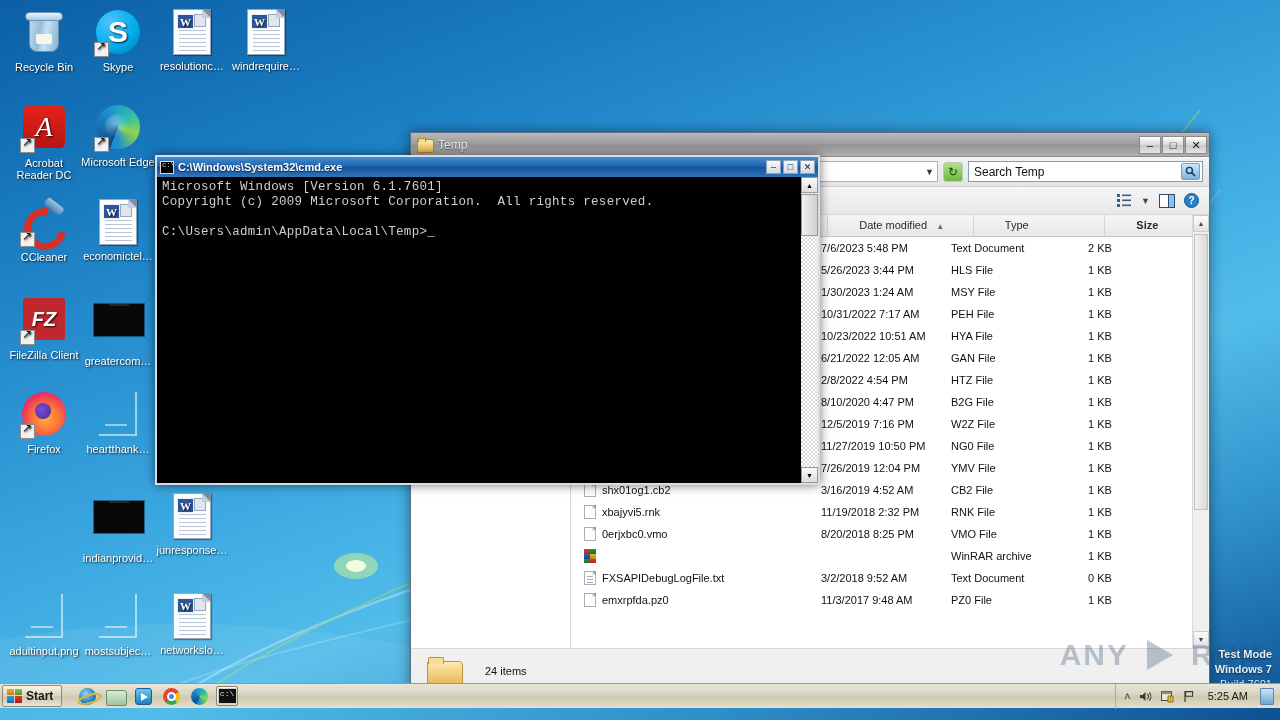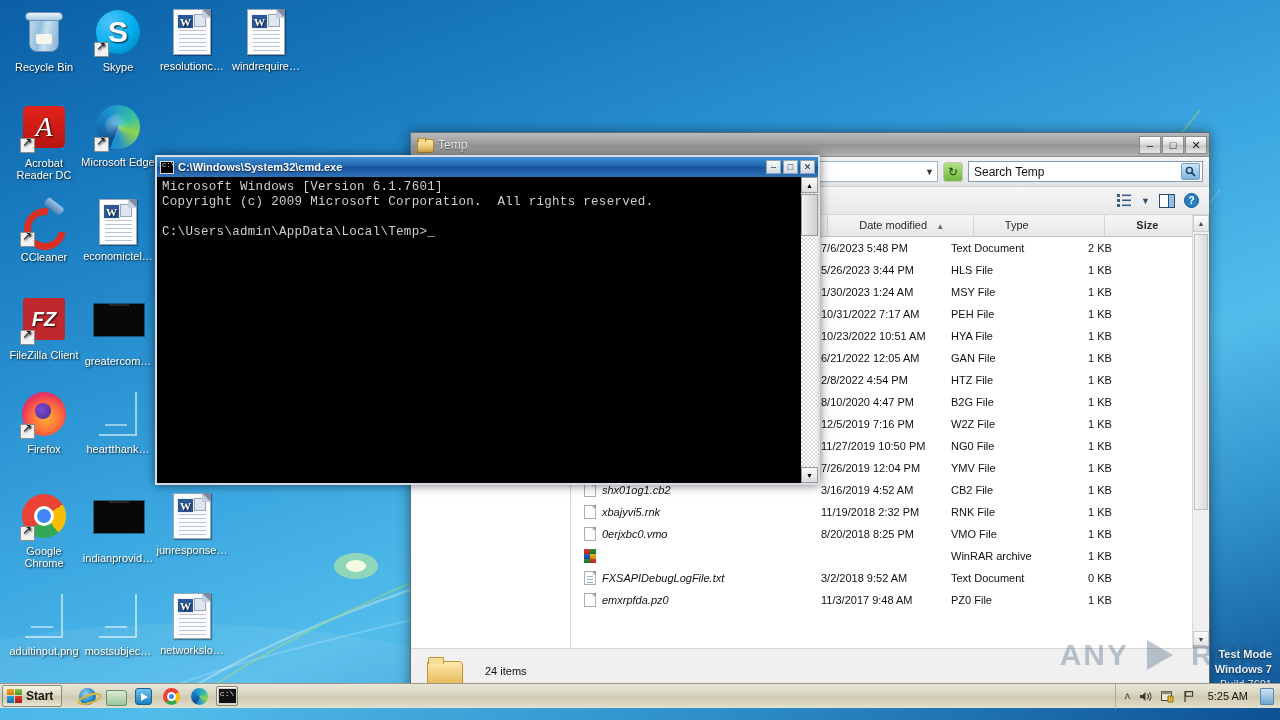--- a/index.html
+++ b/index.html
@@ -187,21 +187,21 @@
   .net-ico::after{content:"";position:absolute;right:0;bottom:0;width:9px;height:7px;
     background:linear-gradient(#cfe2f2,#7ea8cc);border:1px solid #4a7ba6;}
 
   #explorer .listpane { flex:1; background:#fff; position:relative; overflow:hidden; }
   .colhdr { height:22px; background:linear-gradient(#f6f6f6,#e7e7e7);
     border-bottom:1px solid #c8c8c8; display:flex; font-size:11px; color:#2b2b2b; }
   .colhdr > div { border-right:1px solid #d4d4d4; padding:4px 0 0 7px; position:relative;margin-left:24px; }
   .sort-caret { position:absolute; font-size:8px; color:#6b6b6b; }
   .rows { position:relative; }
   .frow { height:22px; display:flex; align-items:center; font-size:11px; color:#111; }
-  .frow .fname { width:250px; display:flex; align-items:center; gap:6px; padding-left:13px;font-style:italic; }
+  .frow .fname { width:250px; display:flex; align-items:center; gap:6px; padding-left:13px; }
   .frow .fdate { width:130px; }
   .frow .ftype { width:115px; }
   .frow .fsize { width:85px; text-align:center; padding-right:17px; }
   .f-ico { width:12px;height:14px;background:#fff;border:1px solid #a9b0b8;position:relative;flex:none; }
   .f-ico::after{content:"";position:absolute;right:-1px;top:-1px;border-width:0 4px 4px 0;
     border-style:solid;border-color:#dfe3e8 #8e97a1;}
   .f-ico.txt::before{content:"";position:absolute;left:2px;top:4px;right:2px;height:7px;
     background:repeating-linear-gradient(#9fb0c2 0 1px, transparent 1px 3px);}
   .f-ico.rar{background:none;border:none;}
   .f-ico.rar::after{content:"";position:absolute;inset:0;border:none;
@@ -415,27 +415,20 @@
         <div class="shortcut-arrow"></div>
       </div>
       <span class="lbl">Firefox</span>
     </div>
     <div class="dicon" style="left: 80px; top: 390px;">
       <div class="glyph">
         <div class="png-ph"></div>
       </div>
       <span class="lbl">heartthank…</span>
     </div>
-    <div class="dicon" style="left: 6px; top: 492px;">
-      <div class="glyph">
-        <div class="chr"></div>
-        <div class="shortcut-arrow"></div>
-      </div>
-      <span class="lbl">Google Chrome</span>
-    </div>
     <div class="dicon" style="left: 80px; top: 492px;">
       <div class="glyph">
         <div class="blackthumb">
           <i></i>
         </div>
       </div>
       <span class="lbl">indianprovid…</span>
     </div>
     <div class="dicon" style="left: 154px; top: 492px;">
       <div class="glyph">

